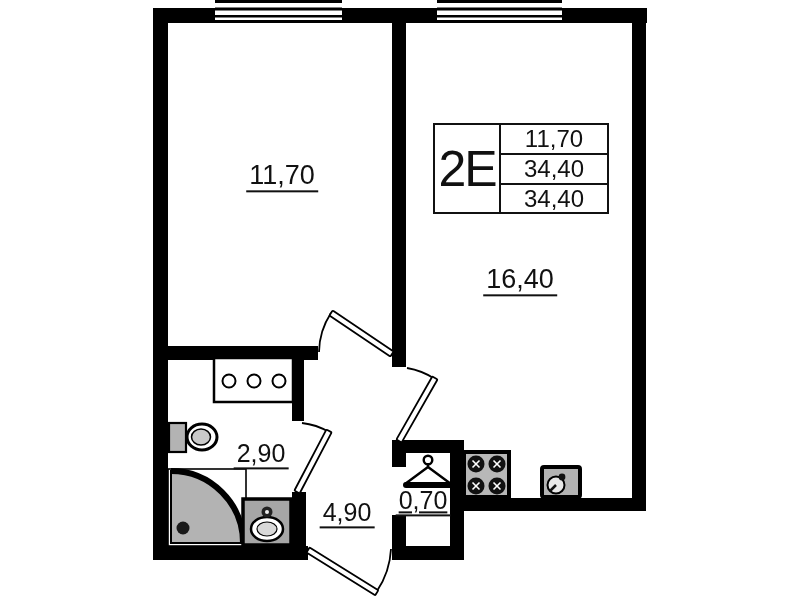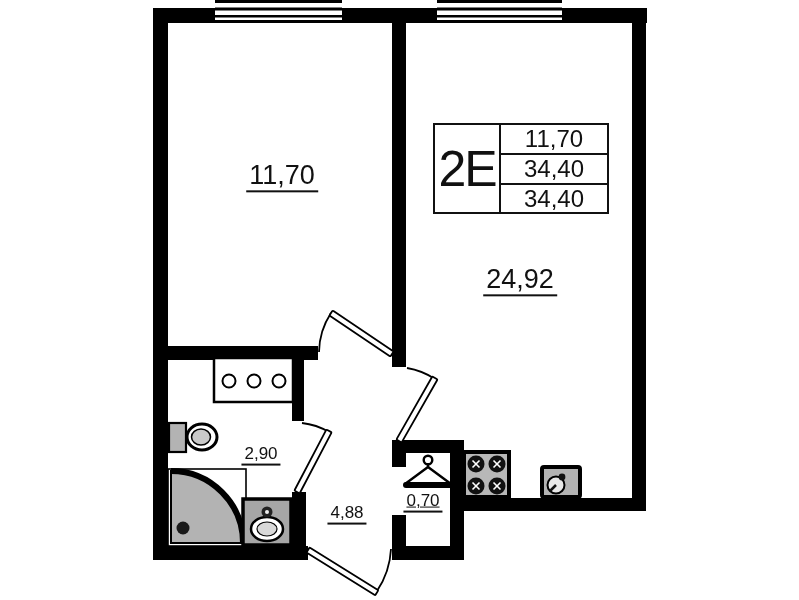--- a/index.html
+++ b/index.html
@@ -15,21 +15,21 @@
     position:absolute;
     transform:translate(-50%,-50%);
     font-family:"Liberation Sans", sans-serif;
     color:#111;
     border-bottom:2px solid #111;
     padding:0 3px 1px 3px;
     white-space:nowrap;
     line-height:1.05;
   }
   .area-label.big{font-size:27px;}
-  .area-label.small{font-size:17px;}
+  .area-label.small{font-size:25px;}
   .unit-table{
     position:absolute;left:433px;top:123px;
     width:176px;height:91px;
     border:2px solid #111;
     background:#fff;
     display:flex;
     box-sizing:border-box;
   }
   .unit-type{
     width:66px;
@@ -162,25 +162,25 @@
     </g>
 
     <g>
       <path d="M 391 549 A 83 83 0 0 1 377 591" fill="none" stroke="#000" stroke-width="1.8"></path>
       <rect x="308" y="547" width="81" height="6" rx="1" fill="#ffffff" stroke="#000" stroke-width="1.8" transform="rotate(31.9 308 550)"></rect>
     </g>
   </svg>
 
   <div class="area-label big" style="left:282px; top:177px;">11,70</div>
 
-  <div class="area-label big" style="left:520px; top:281px;">24,92</div>
+  <div class="area-label big" style="left:520px; top:281px;">16,40</div>
 
   <div class="area-label small" style="left:261px; top:455px;">2,90</div>
 
-  <div class="area-label small" style="left:347px; top:514px;">4,88</div>
+  <div class="area-label small" style="left:347px; top:514px;">4,90</div>
 
   <div class="area-label small" style="left:423px; top:502px;text-decoration:underline;">0,70</div>
 
   <div class="unit-table">
     <div class="unit-type">2Е</div>
     <div class="unit-values">
       <div class="unit-row">11,70</div>
       <div class="unit-row">34,40</div>
       <div class="unit-row">34,40</div>
     </div>

